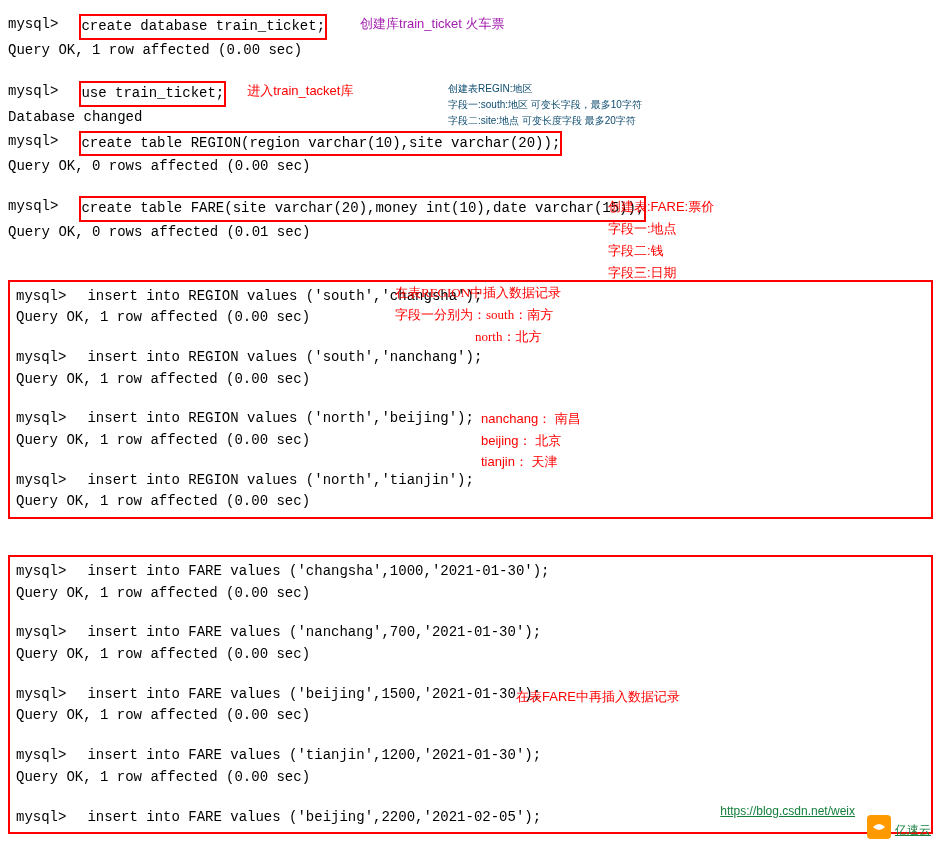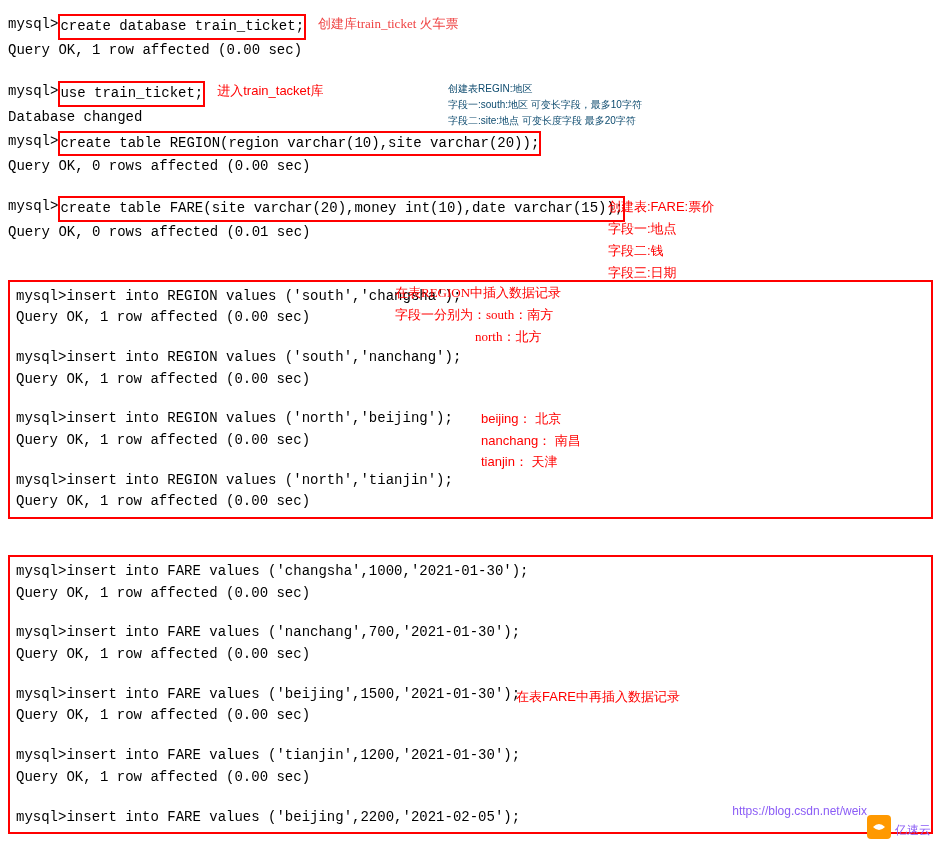--- a/index.html
+++ b/index.html
@@ -15,20 +15,21 @@
     }
     .terminal-area {
       position: relative;
       padding: 6px 8px;
     }
     .line {
       display: flex;
       align-items: flex-start;
       line-height: 1.55;
       white-space: pre;
+      gap: 21px;
     }
     .prompt {
       color: #000;
       font-weight: normal;
     }
     .cmd-box {
       border: 2px solid red;
       padding: 0 0;
       color: #000;
       display: inline-block;
@@ -43,41 +44,41 @@
   </style>
 </head>
 <body>
 
 <div class="terminal-area">
 
   <div style="position:relative; margin-bottom:2px;">
     <div class="line">
       <span class="prompt">mysql&gt;</span>
       <span class="cmd-box">create database train_ticket;</span>
-      <span style="color:#ef4444; font-family:Liberation Serif, serif; font-size:13px; margin-left:12px;">创建库train_ticket 火车票</span>
+      <span style="color:#a21caf; font-family:Liberation Sans, sans-serif; font-size:13px; margin-left:12px;">创建库train_ticket 火车票</span>
     </div>
     <div class="line query-result">
       <span>Query OK, 1 row affected (0.00 sec)</span>
     </div>
   </div>
 
   <div class="blank-line"></div>
 
   <div style="position:relative;">
 
     <div style="position:absolute; left:440px; top:0; color:#0c4a6e; font-family:Arial,sans-serif; font-size:10px; line-height:1.6;">
       <div>创建表REGIN:地区</div>
       <div>字段一:south:地区 可变长字段，最多10字符</div>
       <div>字段二:site:地点 可变长度字段 最多20字符</div>
     </div>
 
     <div class="line">
       <span class="prompt">mysql&gt;</span>
       <span class="cmd-box">use train_ticket;</span>
-      <span style="color:red; font-family:Arial,sans-serif; font-size:13px; margin-left:12px;">进入train_tacket库</span>
+      <span style="color:red; font-family:Arial,sans-serif; font-size:13px; ">进入train_tacket库</span>
     </div>
     <div class="line query-result">
       <span>Database changed</span>
     </div>
   </div>
 
   <div style="margin-top:2px;">
     <div class="line">
       <span class="prompt">mysql&gt;</span>
       <span class="cmd-box">create table REGION(region varchar(10),site varchar(20));</span>
@@ -131,22 +132,22 @@
       <span>insert into REGION values ('south','nanchang');</span>
     </div>
     <div class="line query-result">
       <span>Query OK, 1 row affected (0.00 sec)</span>
     </div>
 
     <div class="blank-line"></div>
 
     <div style="position:relative;">
       <div style="position:absolute; left:385px; top:0; color:red; font-family:Arial,sans-serif; font-size:13px; line-height:1.65;">
+        <div style="padding-left:80px;">nanchang：  南昌</div>
         <div style="padding-left:80px;">beijing：   北京</div>
-        <div style="padding-left:80px;">nanchang：  南昌</div>
         <div style="padding-left:80px;">tianjin：   天津</div>
       </div>
       <div class="line">
         <span class="prompt">mysql&gt;</span>
         <span>insert into REGION values ('north','beijing');</span>
       </div>
       <div class="line query-result">
         <span>Query OK, 1 row affected (0.00 sec)</span>
       </div>
     </div>
@@ -213,21 +214,21 @@
     <div class="blank-line"></div>
 
     <div class="line">
       <span class="prompt">mysql&gt;</span>
       <span>insert into FARE values ('beijing',2200,'2021-02-05');</span>
     </div>
   </div>
 
 </div>
 
-<div style="position:fixed; bottom:8px; right:10px; display:flex; align-items:center; font-family:Arial,sans-serif; font-size:12px; color:#8b5cf6;">
+<div style="position:fixed; bottom:8px; right:10px; display:flex; align-items:center; gap:12px; font-family:Arial,sans-serif; font-size:12px; color:#15803d;text-decoration:underline;">
   <span>https://blog.csdn.net/weix</span>
   <div style="display:flex; align-items:flex-end; gap:4px;margin-top:32px;">
     <div style="width:24px; height:24px; background:#f90; border-radius:4px; display:flex; align-items:center; justify-content:center;">
       <svg width="16" height="16" viewBox="0 0 16 16">
           <path d="M2 8 Q8 2 14 8 Q8 14 2 8Z" fill="white"></path>
         </svg>
     </div>
     <span>亿速云</span>
   </div>
 </div>

